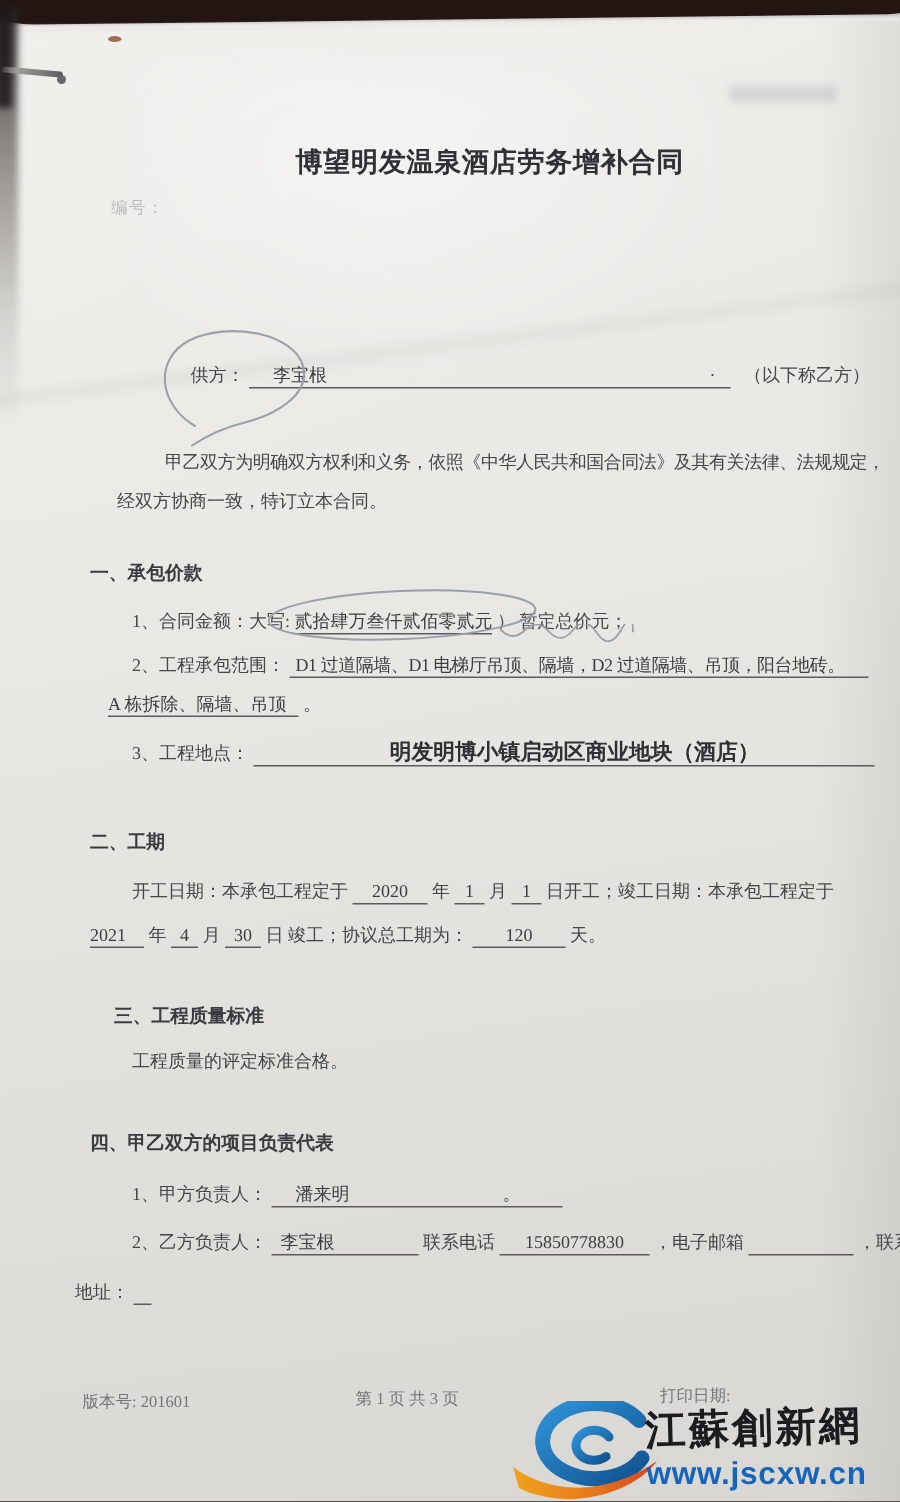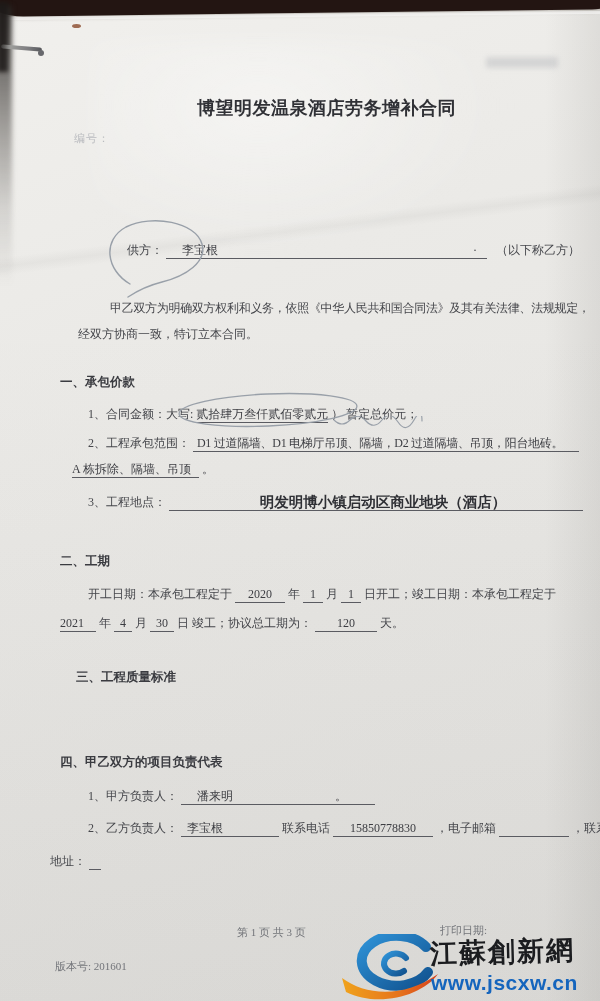--- a/index.html
+++ b/index.html
@@ -134,20 +134,21 @@
     <span>年</span>
     <span class="u val" style="width:18px;text-align:center;">4</span>
     <span>月</span>
     <span class="u val" style="width:24px;text-align:center;">30</span>
     <span>日 竣工；协议总工期为：</span>
     <span class="u val" style="width:62px;text-align:center;">120</span>
     <span>天。</span>
   </div>
 
   <div class="abs heading" style="left:60px;top:669px;margin-left:16px;">三、工程质量标准</div>
+  <div class="abs t" style="left:88px;top:699px;">工程质量的评定标准合格。</div>
 
   <div class="abs heading" style="left:60px;top:754px;">四、甲乙双方的项目负责代表</div>
 
   <div class="abs t" style="left:88px;top:788px;">
     <span>1、甲方负责人：</span>
     <span class="u" style="width:178px;text-align:left;padding-left:16px;">
       <span class="val">潘来明</span>
       <span style="position:absolute;right:28px;bottom:0;">。</span>
     </span>
   </div>
@@ -162,21 +163,21 @@
     <span>，电子邮箱</span>
     <span class="u" style="width:70px;"></span>
     <span>，联系</span>
   </div>
 
   <div class="abs t" style="left:50px;top:853px;">
     <span>地址：</span>
     <span class="u" style="width:12px;"></span>
   </div>
 
-  <div class="abs small" style="left:55px;top:927px;margin-top:32px;">版本号: 201601</div>
+  <div class="abs small" style="left:55px;top:927px;">版本号: 201601</div>
   <div class="abs small" style="left:237px;top:925px;">第 1 页 共 3 页</div>
   <div class="abs small" style="left:440px;top:923px;">打印日期:</div>
 
   <svg class="abs" style="left:338px;top:934px;" width="104" height="66">
     <defs>
       <linearGradient id="gblue" x1="0" y1="0" x2="1" y2="1">
         <stop offset="0" stop-color="#2f93d8"></stop>
           <stop offset="1" stop-color="#11528f"></stop>
       </linearGradient>
       <linearGradient id="gorange" x1="0" y1="0" x2="1" y2="0">

